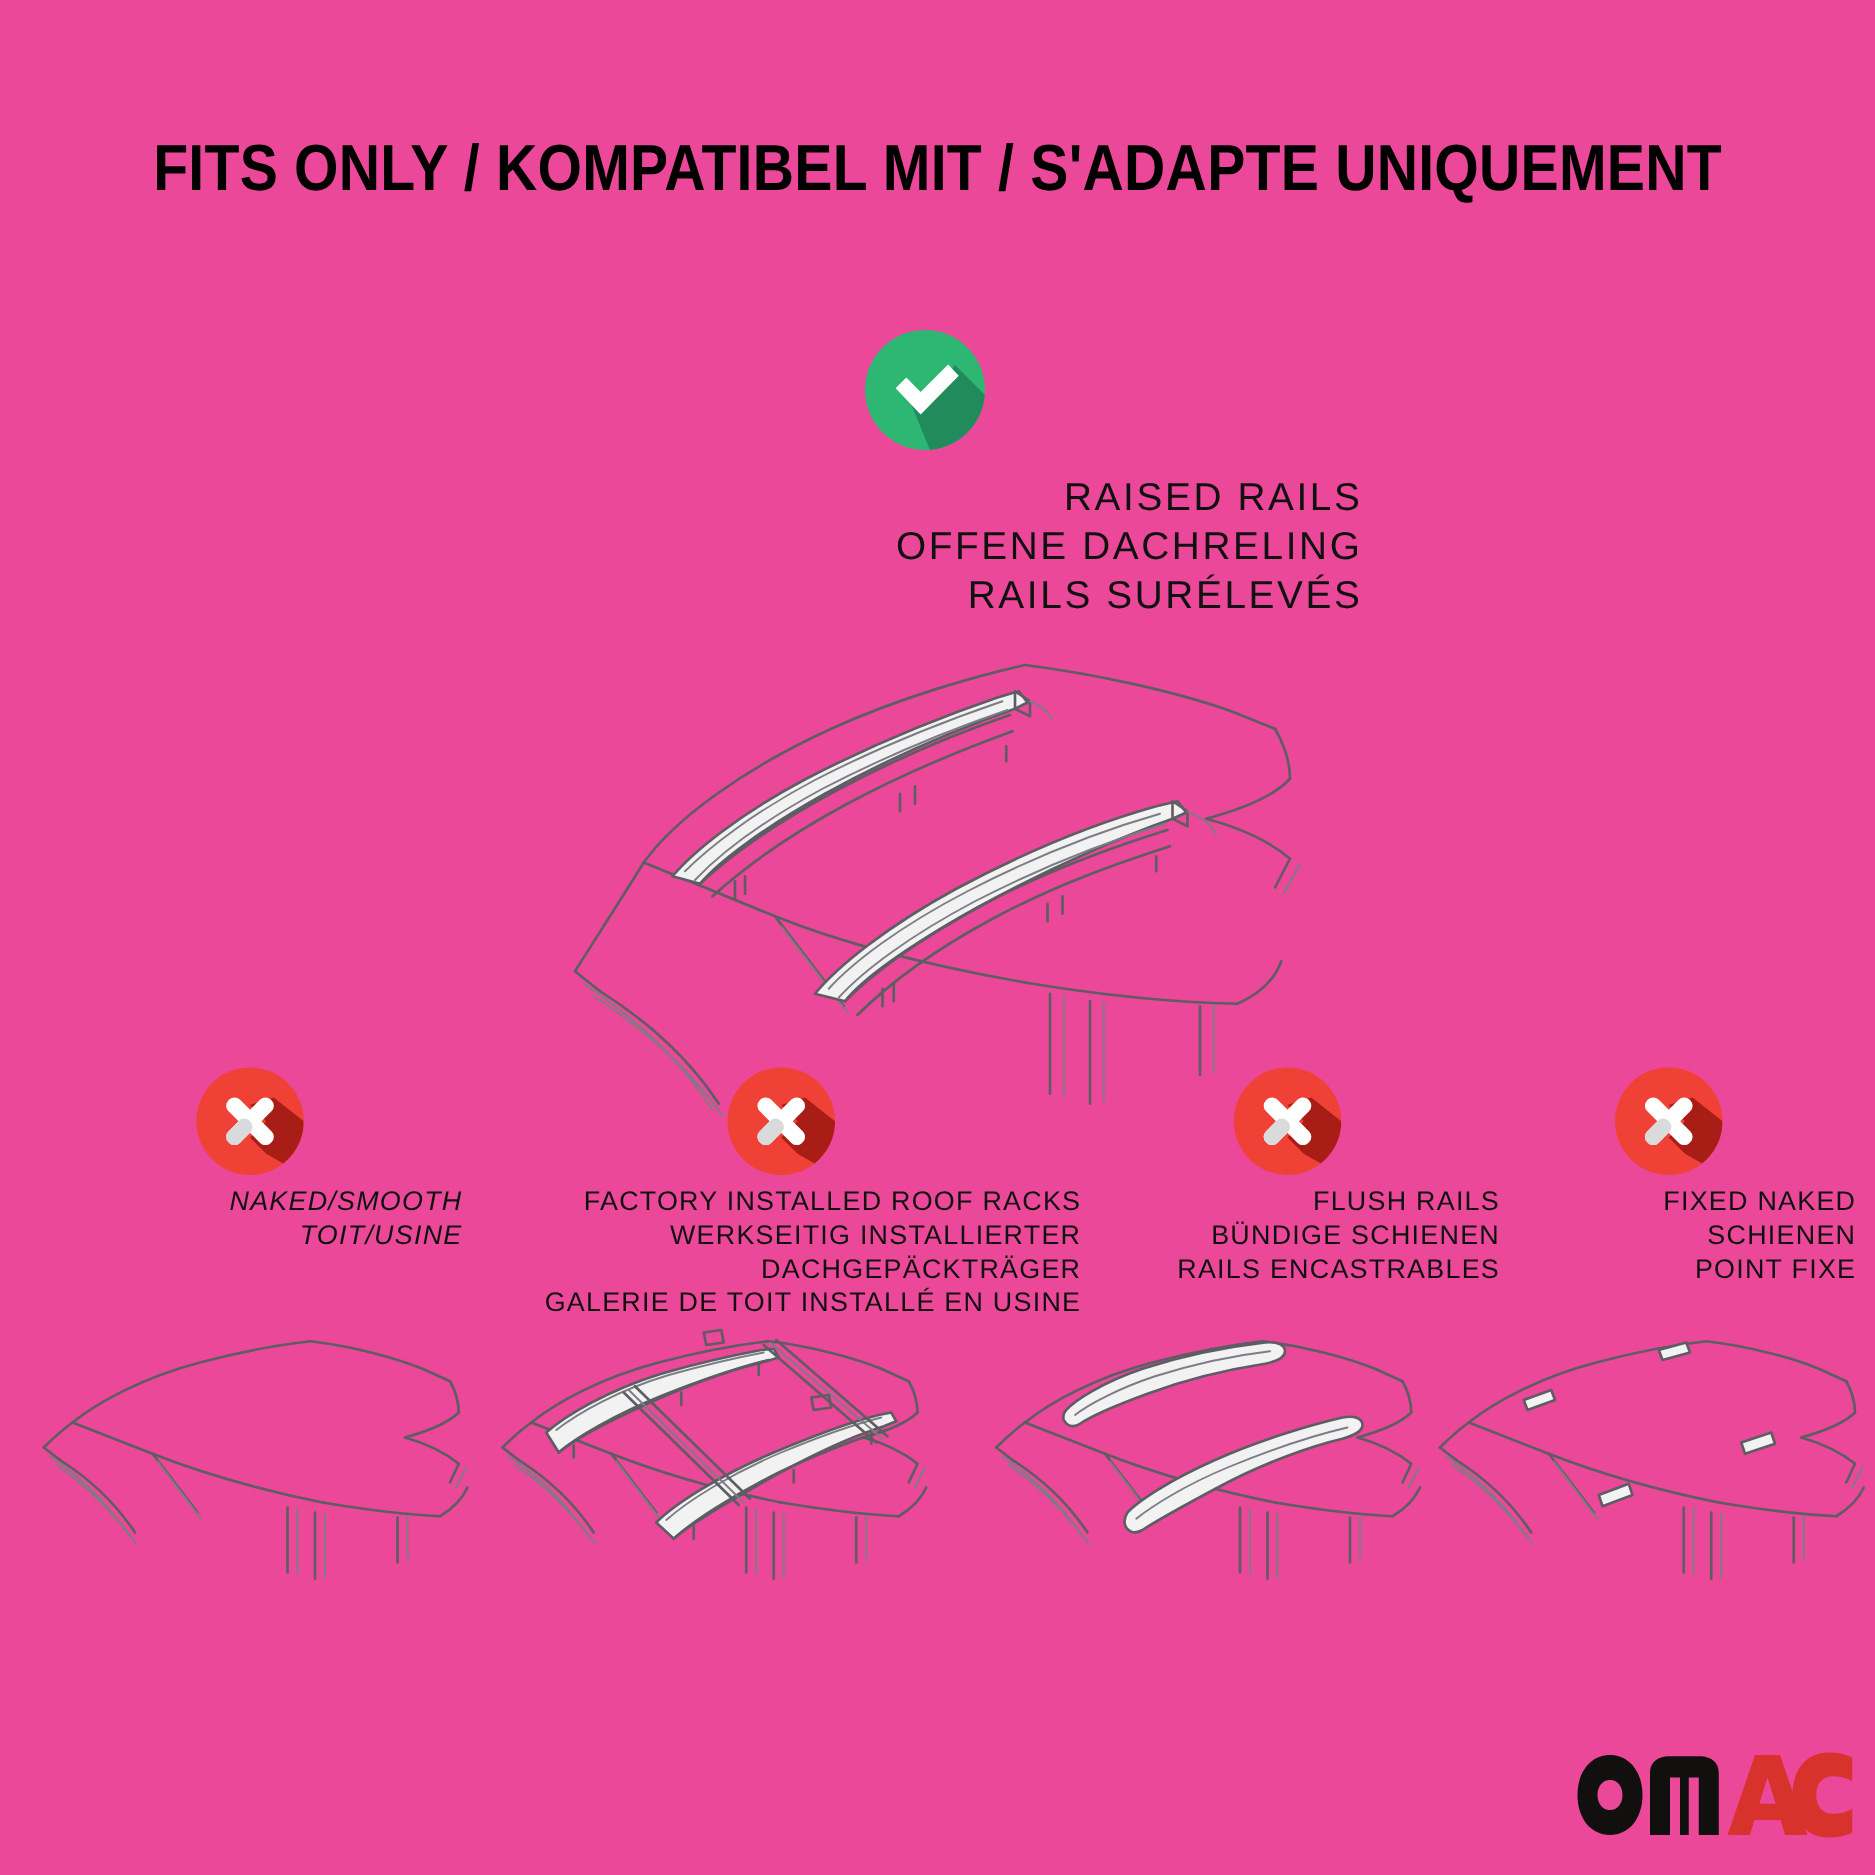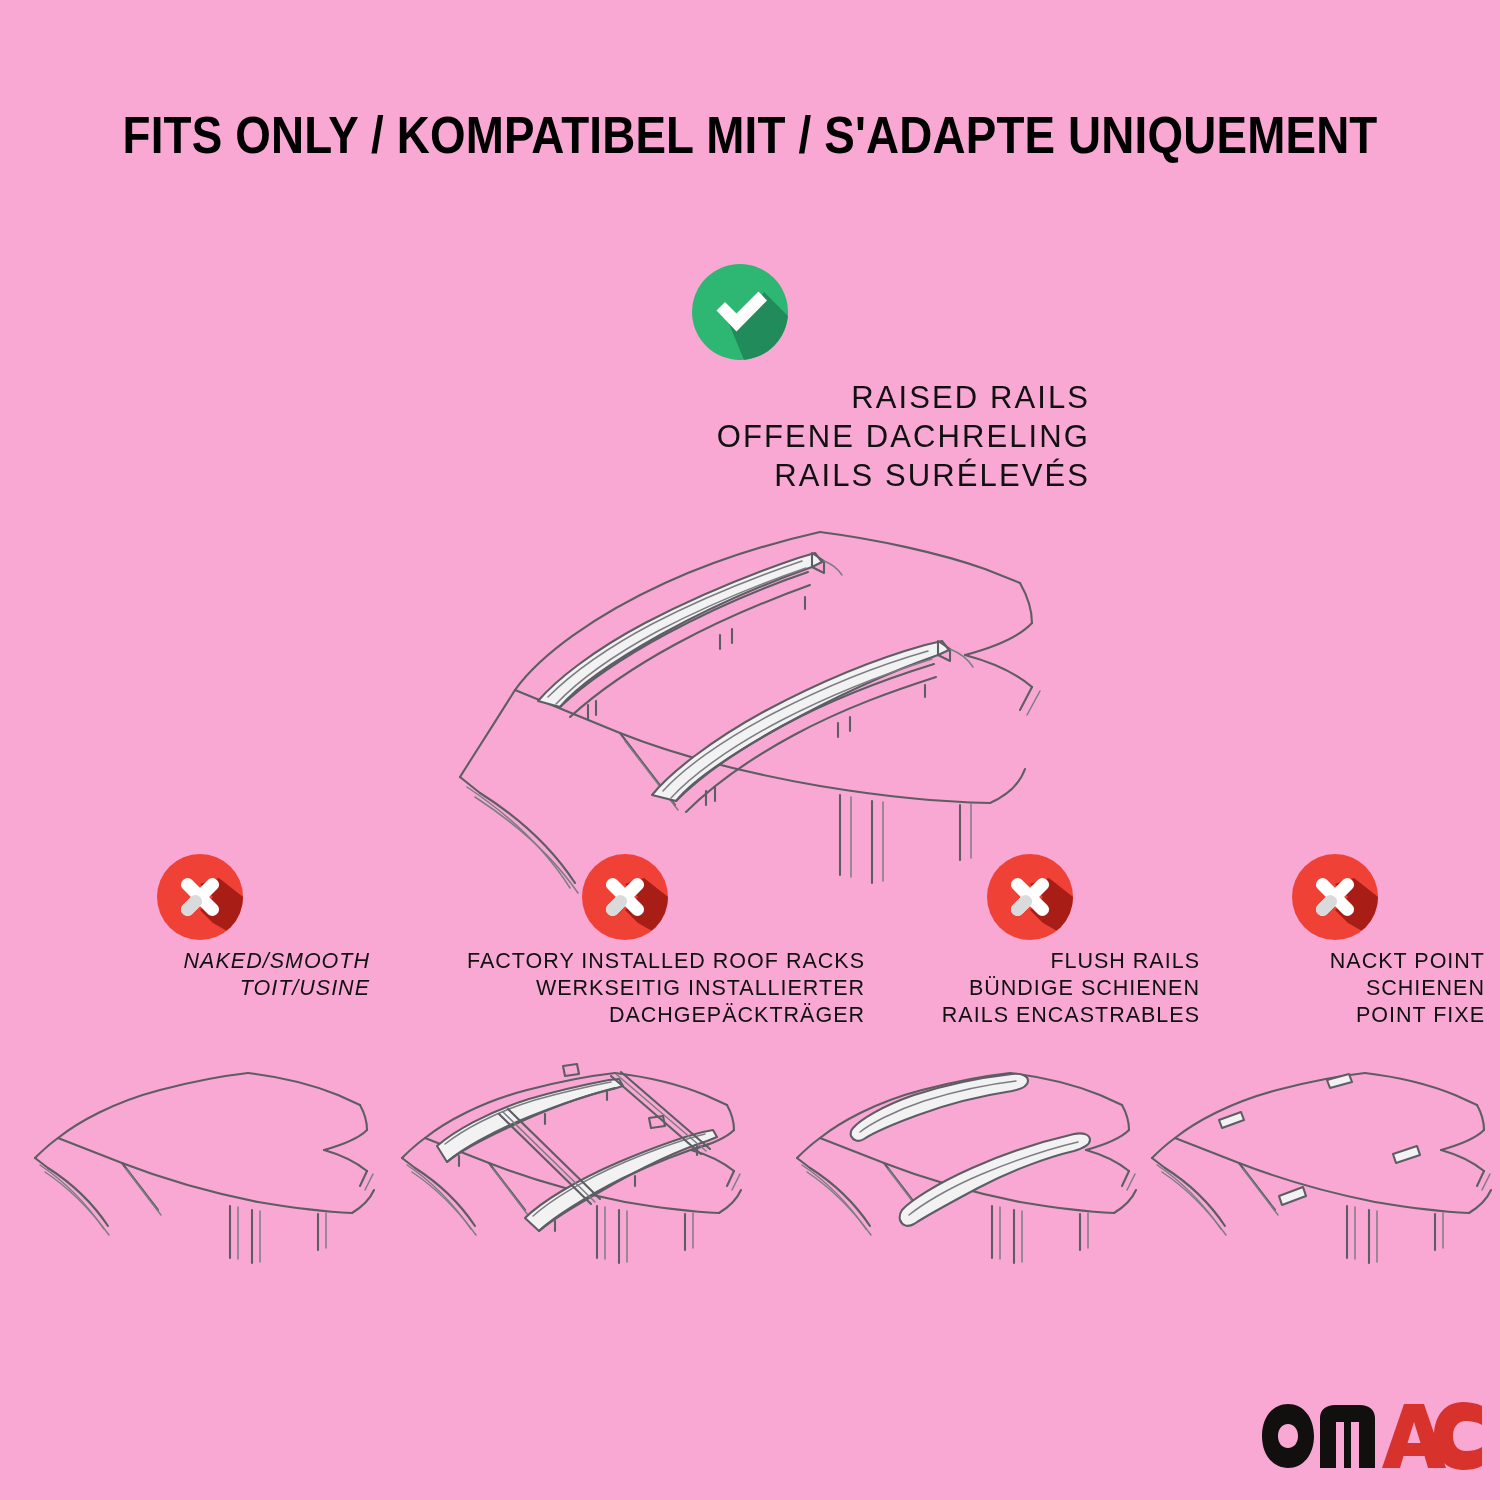--- a/index.html
+++ b/index.html
@@ -9,21 +9,21 @@
     background: #ffffff;
   }
   body {
     font-family: "Liberation Sans", sans-serif;
     -webkit-font-smoothing: antialiased;
   }
   #page {
     position: relative;
     width: 1500px;
     height: 1500px;
-    background: #f9a8d4;
+    background: #ec4899;
     overflow: hidden;
   }
 
   
   .title-bar {
     position: absolute;
     left: 0;
     top: 106px;
     width: 1500px;
     text-align: center;
@@ -310,30 +310,31 @@
 
   <div class="label-block no-label c1">
     <span class="label-line">NAKED/SMOOTH</span>
     <span class="label-line">TOIT/USINE</span>
   </div>
 
   <div class="label-block no-label c2">
     <span class="label-line">FACTORY INSTALLED ROOF RACKS</span>
     <span class="label-line">WERKSEITIG INSTALLIERTER</span>
     <span class="label-line">DACHGEPÄCKTRÄGER</span>
+    <span class="label-line">GALERIE DE TOIT INSTALLÉ EN USINE</span>
   </div>
 
   <div class="label-block no-label c3">
     <span class="label-line">FLUSH RAILS</span>
     <span class="label-line">BÜNDIGE SCHIENEN</span>
     <span class="label-line">RAILS ENCASTRABLES</span>
   </div>
 
   <div class="label-block no-label c4">
-    <span class="label-line">NACKT POINT</span>
+    <span class="label-line">FIXED NAKED</span>
     <span class="label-line">SCHIENEN</span>
     <span class="label-line">POINT FIXE</span>
   </div>
 
   <div class="illus illus-small c1">
     <svg viewBox="0 0 360 230" width="360" height="230">
       <path class="ln" d="M28 80 C48 64 84 44 130 32 C172 21 200 17 218 15"></path>
       <path class="ln" d="M5 100 C10 95 17 88 28 80"></path>
       <path class="ln" d="M28 80 L92 105 C128 119 178 134 228 144"></path>
       <path class="ln" d="M218 15 C252 19 286 28 308 37 L330 47"></path>

